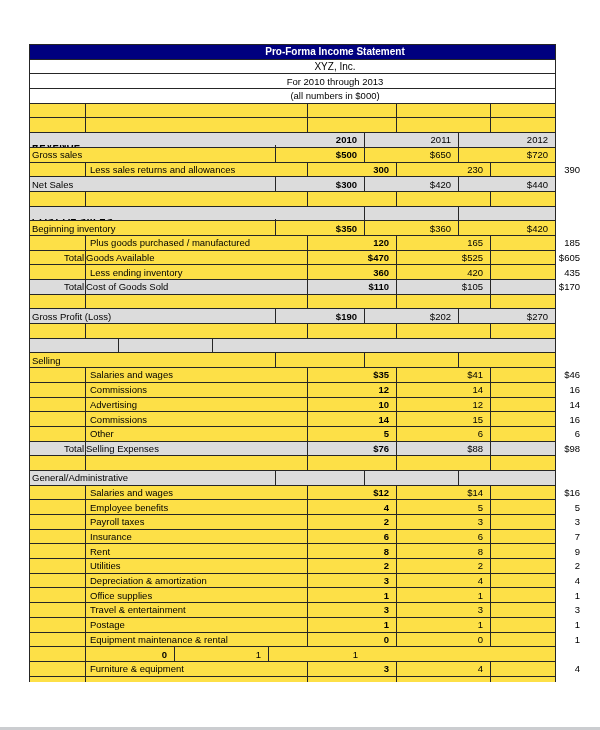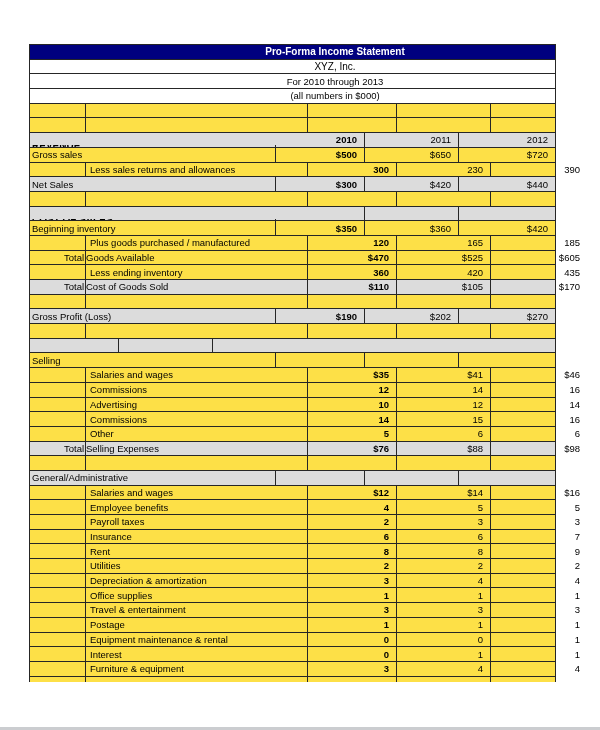--- a/index.html
+++ b/index.html
@@ -330,21 +330,20 @@
         </div>
         <div class="r">
           <div class="c a"></div>
           <div class="c lb ind">Equipment maintenance &amp; rental</div>
           <div class="c v v0">0</div>
           <div class="c v v1">0</div>
           <div class="c v v2">1</div>
         </div>
         <div class="r">
           <div class="c a"></div>
-          <div class="c lb ind">Interest</div>
           <div class="c v v0">0</div>
           <div class="c v v1">1</div>
           <div class="c v v2">1</div>
         </div>
         <div class="r">
           <div class="c a"></div>
           <div class="c lb ind">Furniture &amp; equipment</div>
           <div class="c v v0">3</div>
           <div class="c v v1">4</div>
           <div class="c v v2">4</div>

